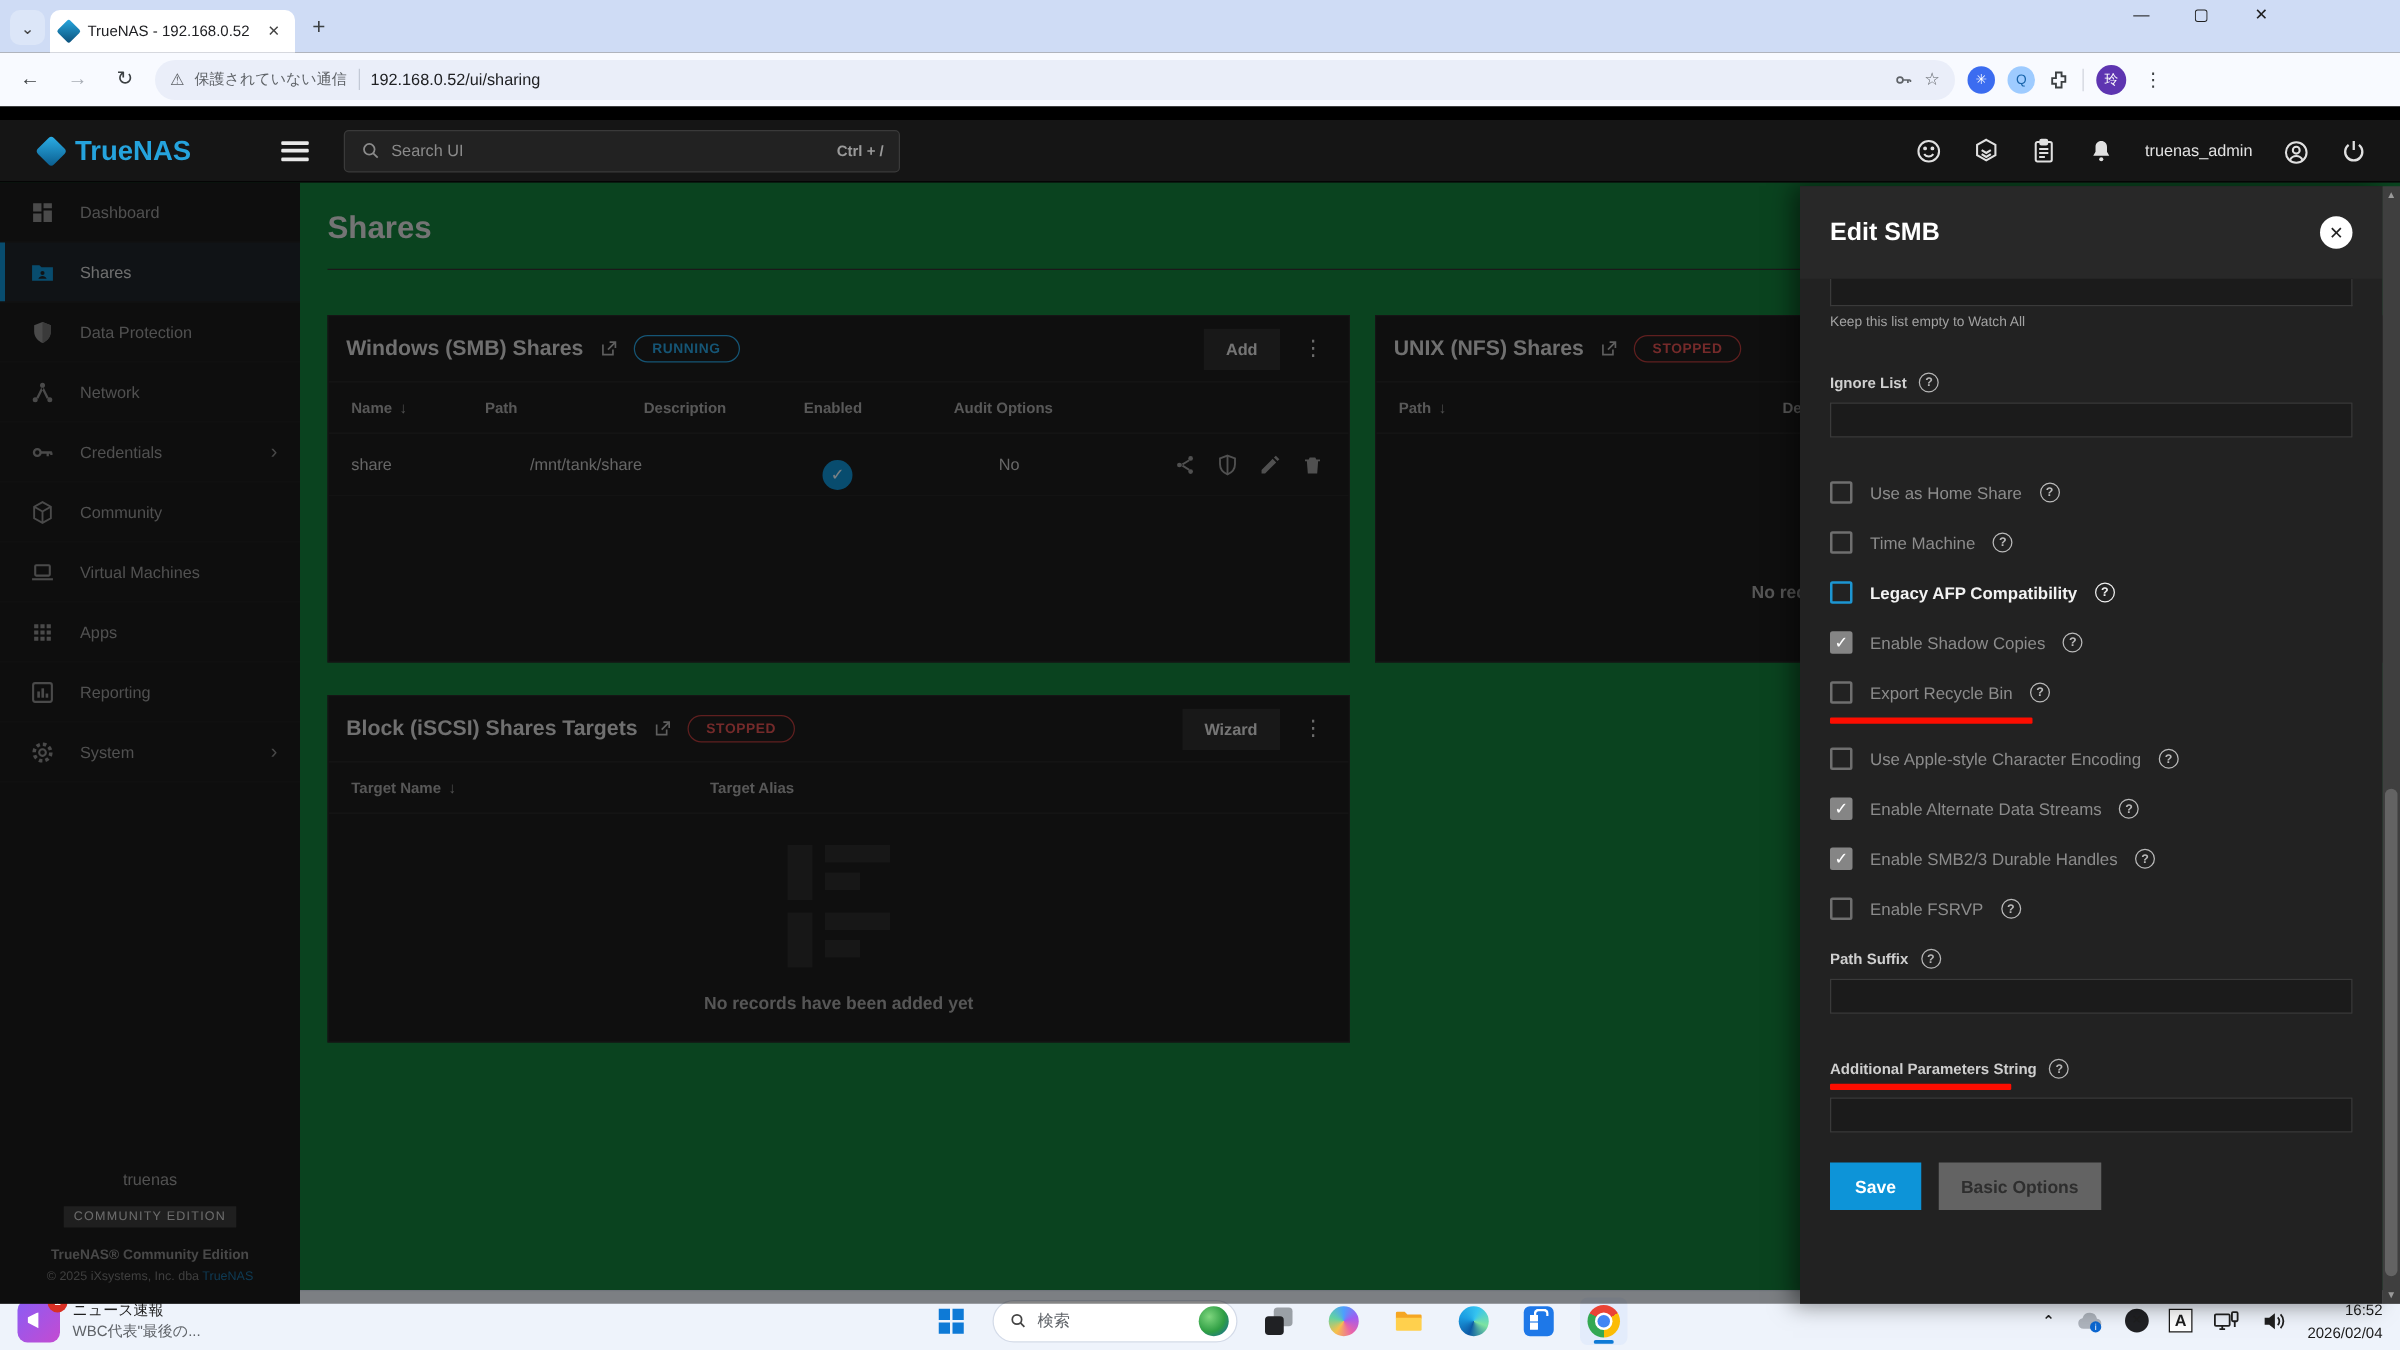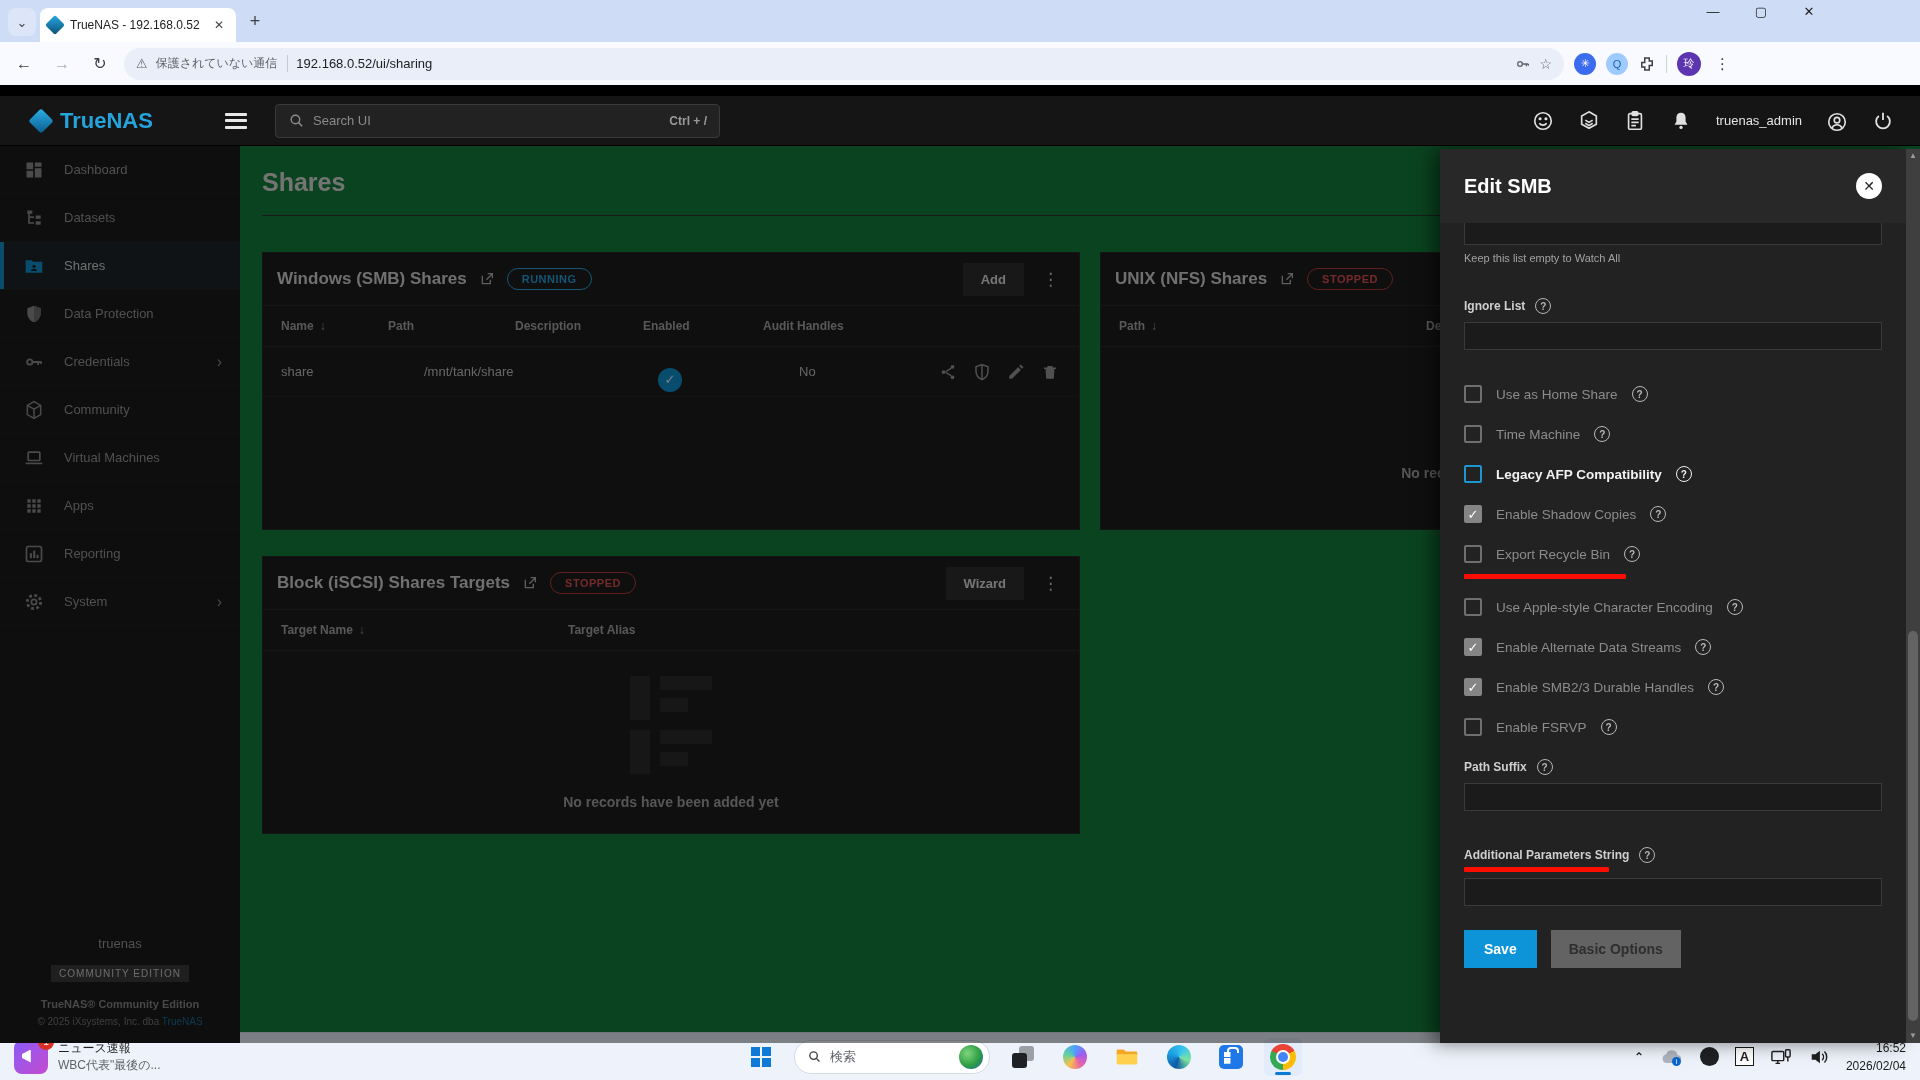--- a/index.html
+++ b/index.html
@@ -292,50 +292,49 @@
 
       <aside class="tn-sidebar">
         <div class="nav-item">
           <span class="nico">
               <svg width="20" height="20" viewBox="0 0 24 24" fill="#8f8f8f">
                 <path d="M3 3h8v8H3zM13 3h8v5h-8zM13 10h8v11h-8zM3 13h8v8H3z"></path>
               </svg>
             </span>
           <span class="nlabel">Dashboard</span>
         </div>
-        <div class="nav-item">
-          <span class="nico">
-              <svg width="20" height="20" viewBox="0 0 24 24" fill="none" stroke="#8f8f8f" stroke-width="2">
-                <path d="M6 4v14h6"></path>
-                <path d="M6 11h6"></path>
-                <rect x="14" y="9" width="6" height="4" fill="#8f8f8f" stroke="none"></rect>
-                <rect x="14" y="16" width="6" height="4" fill="#8f8f8f" stroke="none"></rect>
-                <rect x="4" y="3" width="6" height="4" fill="#8f8f8f" stroke="none"></rect>
-              </svg>
-            </span>
-          <span class="nlabel">Datasets</span>
-        </div>
         <div class="nav-item active">
           <span class="nico">
               <svg width="20" height="20" viewBox="0 0 24 24" fill="#1193d4">
                 <path d="M2 5h7l2 2h11v13H2z"></path>
                 <circle cx="12" cy="12.5" r="2" fill="#20262b"></circle>
                 <path d="M8 18c.8-1.8 2.3-2.6 4-2.6s3.2.8 4 2.6z" fill="#20262b"></path>
               </svg>
             </span>
           <span class="nlabel">Shares</span>
         </div>
         <div class="nav-item">
           <span class="nico">
               <svg width="20" height="20" viewBox="0 0 24 24" fill="#8f8f8f">
                 <path d="M12 2l8 3v6c0 5-3.5 9.2-8 11-4.5-1.8-8-6-8-11V5z"></path>
                 <path d="M12 2v20c4.5-1.8 8-6 8-11V5z" fill="#6f6f6f"></path>
               </svg>
             </span>
           <span class="nlabel">Data Protection</span>
+        </div>
+        <div class="nav-item">
+          <span class="nico">
+              <svg width="20" height="20" viewBox="0 0 24 24" fill="#8f8f8f">
+                <circle cx="12" cy="5" r="2.4"></circle>
+                <circle cx="5" cy="19" r="2.4"></circle>
+                <circle cx="19" cy="19" r="2.4"></circle>
+                <path d="M11 7l-5 10 2 1 5-10zM13 7l5 10-2 1-5-10z"></path>
+              </svg>
+            </span>
+          <span class="nlabel">Network</span>
         </div>
         <div class="nav-item">
           <span class="nico">
               <svg width="20" height="20" viewBox="0 0 24 24" fill="none" stroke="#8f8f8f" stroke-width="2.2">
                 <circle cx="7" cy="12" r="3.2"></circle>
                 <path d="M10 12h11M17 12v3.5M20.5 12v2.5"></path>
               </svg>
             </span>
           <span class="nlabel">Credentials</span>
           <span class="nchev">›</span>
@@ -415,21 +414,21 @@
               <span class="pill running">RUNNING</span>
               <span class="spacer"></span>
               <button class="btn-dark">Add</button>
               <span class="card-kebab">⋮</span>
             </div>
             <div class="thead">
               <span class="th c-name"><span>Name</span><span class="sort">↓</span></span>
               <span class="th c-path">Path</span>
               <span class="th c-desc">Description</span>
               <span class="th c-en">Enabled</span>
-              <span class="th c-audit">Audit Handles</span>
+              <span class="th c-audit">Audit Options</span>
             </div>
             <div class="trow">
               <span class="td c-name">share</span>
               <span class="td c-path" style="padding-right:12px;word-break:break-all;margin-left:36px;">/mnt/tank/share</span>
               <span class="td c-desc"></span>
               <span class="td c-en"><span class="toggle"><span class="knob">✓</span></span></span>
               <span class="td c-audit">No</span>
               <span class="row-actions">
                 <span class="aico">
                     <svg width="18" height="18" viewBox="0 0 24 24" fill="#9a9a9a">

